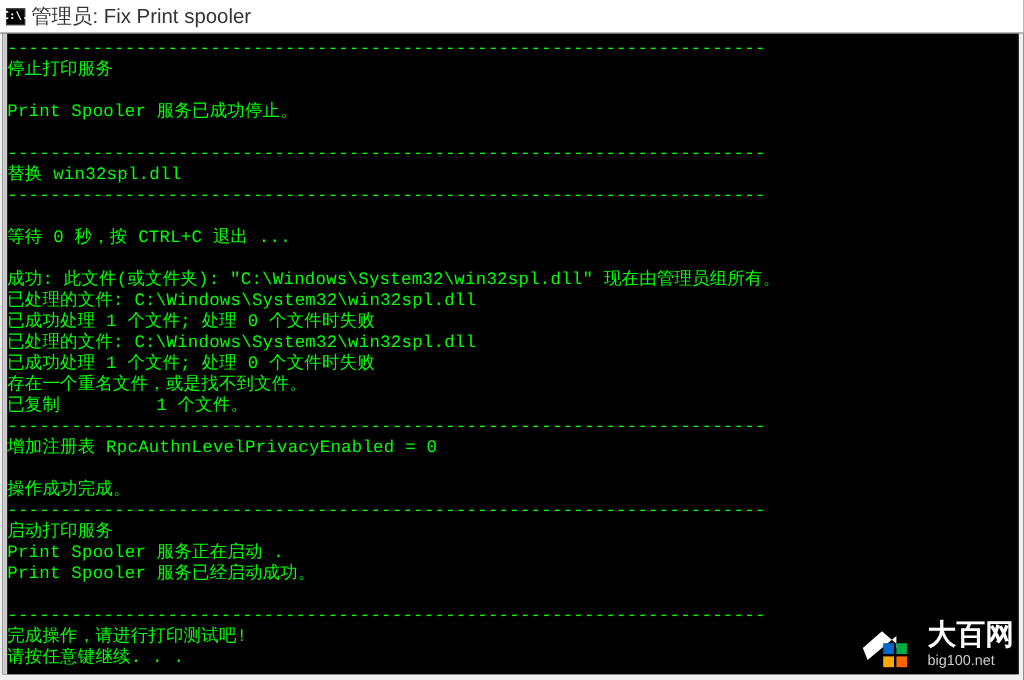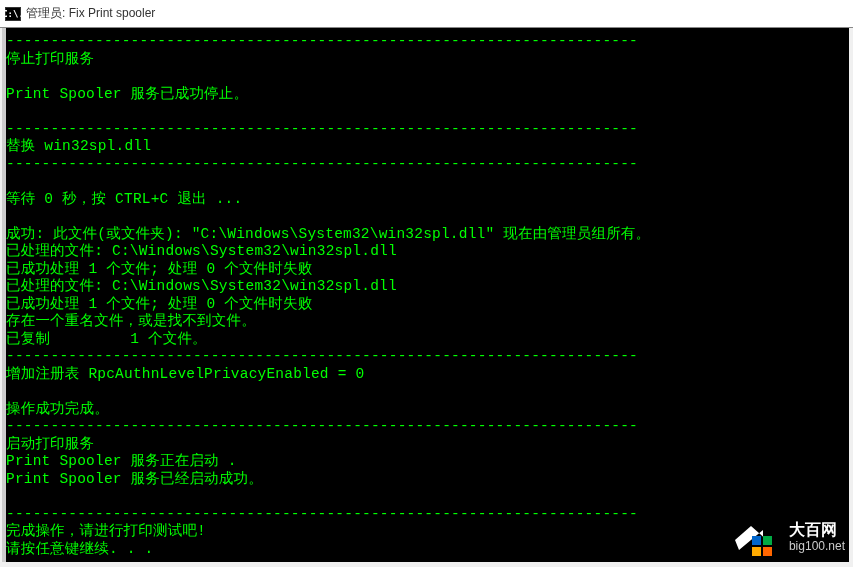--- a/index.html
+++ b/index.html
@@ -31,21 +31,21 @@
       justify-content: center;
       margin-right: 5px;
       font-family: monospace;
       font-size: 9px;
       border: 1px solid #333;
       background: #000;
       color: #fff;
       font-weight: bold;
     }
     .titlebar-text {
-      font-size: 12px;
+      font-size: 17px;
       color: #333;
       font-family: 'Microsoft YaHei', sans-serif;
     }
     .terminal {
       background: #000;
       color: #00ff00;
       height: 534px;
       width: 847px;
       padding: 5px 0 0 0;
       font-size: 14.5px;
@@ -69,21 +69,21 @@
       width: 60px;
       height: 50px;
       position: relative;
     }
     .watermark-text {
       color: #fff;
       font-family: 'Microsoft YaHei', sans-serif;
       margin-left: 2px;
     }
     .watermark-text-main {
-      font-size: 16px;
+      font-size: 24px;
       font-weight: bold;
       line-height: 1;
     }
     .watermark-text-sub {
       font-size: 12px;
       color: #ccc;
       line-height: 1;
       margin-top: 2px;
     }
   </style>

